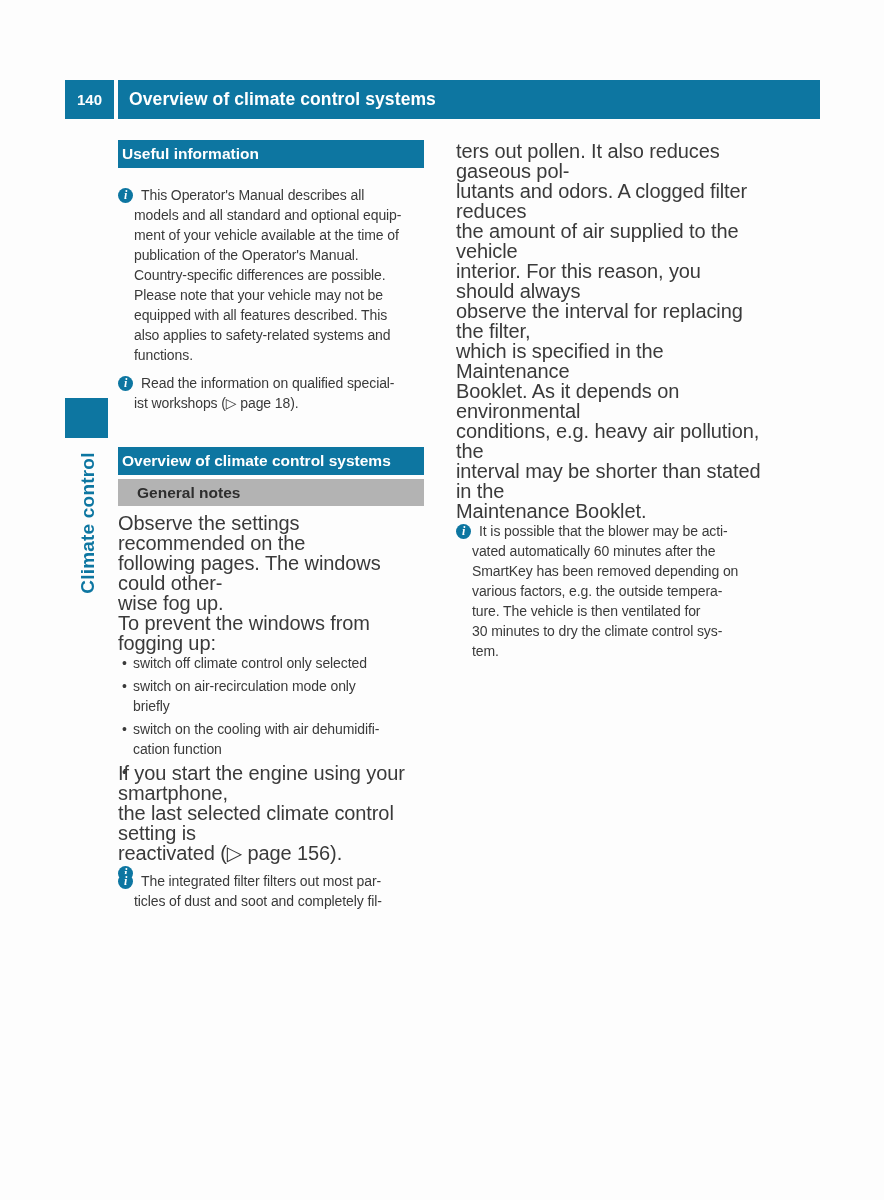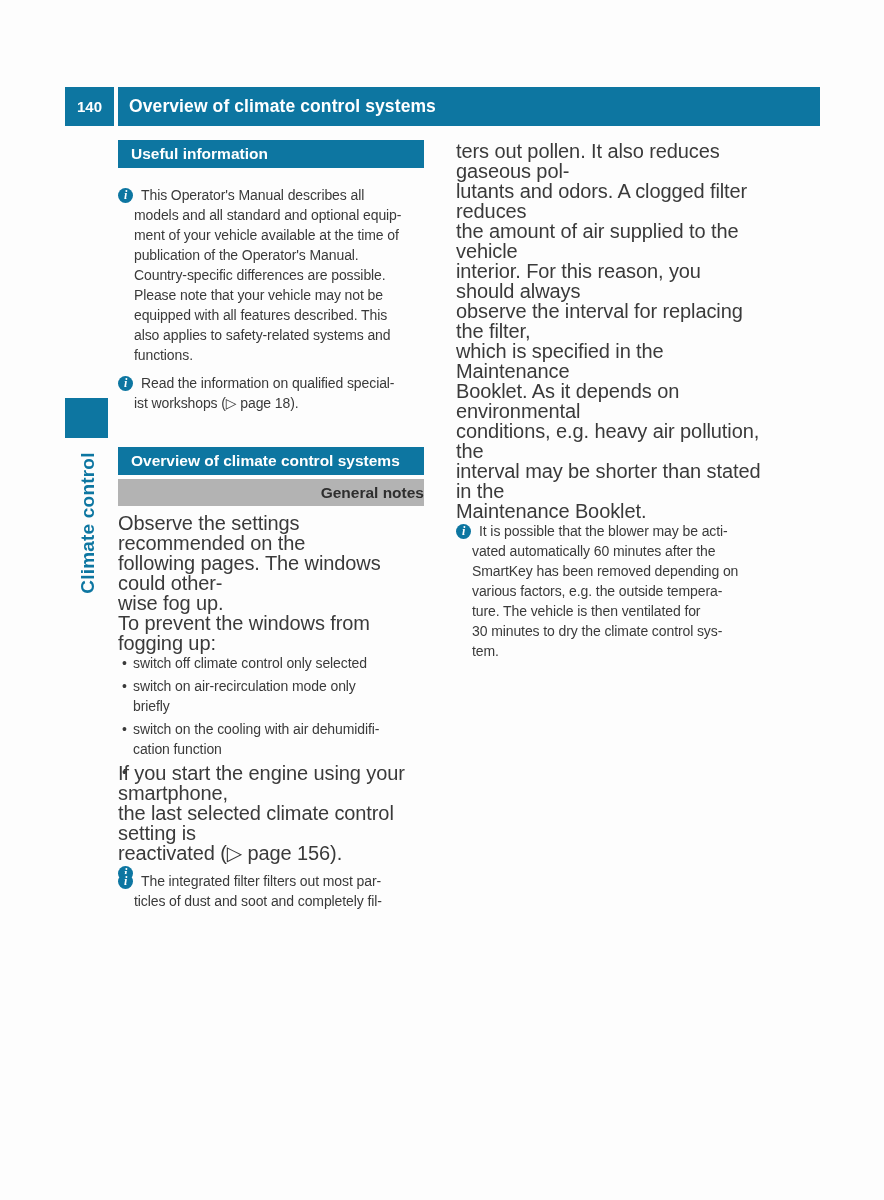--- a/index.html
+++ b/index.html
@@ -9,21 +9,21 @@
     background: #fdfdfd;
     position: relative;
     overflow: hidden;
     font-family: "Liberation Sans", sans-serif;
     color: #3a3a3a;
     -webkit-font-smoothing: antialiased;
   }
 
   
   .page-header {
-    position: absolute; left: 65px; top: 87px;
+    position: absolute; left: 65px; top: 80px;
     width: 755px; height: 39px;
     background: #0d76a1;
     display: flex; align-items: stretch;
   }
   .page-num-box {
     width: 53px; flex: 0 0 53px;
     display: flex; align-items: center; justify-content: center;
     color: #fff; font-size: 15px; font-weight: bold;
     border-right: 4px solid #fdfdfd;
   }
@@ -51,28 +51,27 @@
   
   .col { position: absolute; top: 140px; width: 306px; }
   .col-left  { left: 118px; }
   .col-right { left: 456px; top: 141px; }
 
   
   .banner-teal {
     height: 28px; line-height: 28px;
     background: #0d76a1; color: #fff;
     font-size: 15.5px; font-weight: bold;
-    padding-left: 13px;
+    padding-left: 4px;
   }
   .banner-gray {
     height: 27px; line-height: 27px;
     background: #b3b3b3; color: #2e2e2e;
     font-size: 15.5px; font-weight: bold;
-    padding-left: 12px;
-    text-align: right;
+    padding-left: 19px;
   }
   .mb17 { margin-bottom: 17px; }
   .mb34 { margin-bottom: 34px; }
   .mb8  { margin-bottom: 8px; }
   .mb7  { margin-bottom: 7px; }
   .mb5  { margin-bottom: 5px; }
   .mb4  { margin-bottom: 4px; }
 
   
   .para {

